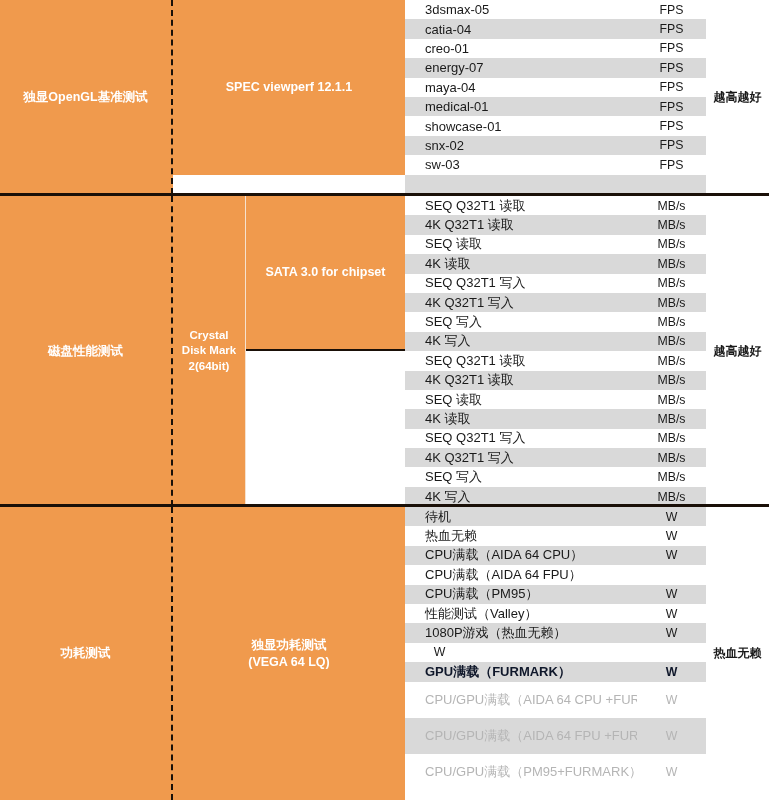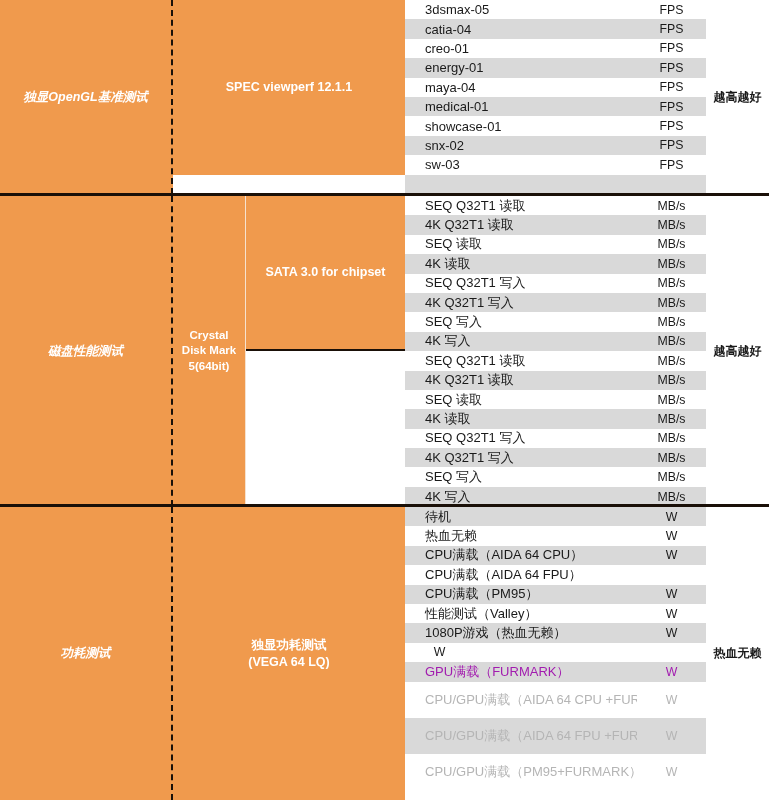--- a/index.html
+++ b/index.html
@@ -47,21 +47,21 @@
     font-weight: bold;
     font-size: 12.5px;
     display: flex;
     align-items: center;
     justify-content: center;
     text-align: center;
     box-sizing: border-box;
     line-height: 1.35;
     flex: none;
   }
-  .cat-main   { width: 173px; font-style: italic; }
+  .cat-main   { width: 173px; }
   .cat-sub    { width: 232px; }
   .cat-sub-narrow { width: 73px; font-size: 11.5px; }
   .cat-sub2   { width: 159px; }
 
   
   .dashed-right {
     border-right: 2px dashed #1a1008;
   }
   .thin-right {
     border-right: 1px solid #f6e2cf;
@@ -107,21 +107,21 @@
     height: 100%;
     display: flex;
     align-items: center;
     justify-content: center;
   }
 
   .zebra-gray  .cell-name, .zebra-gray  .cell-unit { background: #D9D9D9; }
   .zebra-white .cell-name, .zebra-white .cell-unit { background: #ffffff; }
 
   .row.muted .cell-name, .row.muted .cell-unit { color: #b5b5b5; }
-  .row.strong .cell-name, .row.strong .cell-unit { font-weight: normal; color: #a21caf; }
+  .row.strong .cell-name, .row.strong .cell-unit { font-weight: bold; color: #0f172a; }
 
   
   .verdict {
     flex: none;
     width: 63px;
     background: #ffffff;
     color: #1a1a1a;
     font-size: 12px;
     font-weight: bold;
     display: flex;
@@ -159,21 +159,21 @@
       </div>
       <div class="row zebra-gray">
         <div class="cell-name">catia-04</div>
         <div class="cell-unit">FPS</div>
       </div>
       <div class="row zebra-white">
         <div class="cell-name">creo-01</div>
         <div class="cell-unit">FPS</div>
       </div>
       <div class="row zebra-gray">
-        <div class="cell-name">energy-01</div>
+        <div class="cell-name">energy-07</div>
         <div class="cell-unit">FPS</div>
       </div>
       <div class="row zebra-white">
         <div class="cell-name">maya-04</div>
         <div class="cell-unit">FPS</div>
       </div>
       <div class="row zebra-gray">
         <div class="cell-name">medical-01</div>
         <div class="cell-unit">FPS</div>
       </div>
@@ -197,21 +197,21 @@
 
     <div class="verdict">越高越好</div>
   </div>
 
   <div class="sep" style="top:193px;"></div>
 
   <div class="section" style="top:196px; height:310px;">
 
     <div class="cat cat-main dashed-right">磁盘性能测试</div>
 
-    <div class="cat cat-sub-narrow thin-right" style="padding:0 4px;">Crystal Disk Mark 5(64bit)</div>
+    <div class="cat cat-sub-narrow thin-right" style="padding:0 4px;">Crystal Disk Mark 2(64bit)</div>
 
     <div class="colstack" style="width:159px;">
       <div class="cat cat-sub2" style="height:155px; border-bottom:2px solid #1a1008;">SATA 3.0 for chipset</div>
       <div class="cat cat-sub2" style="height:155px;">PCI-E 3.0 for CPU</div>
     </div>
 
     <div class="rows">
       <div class="row zebra-white">
         <div class="cell-name">SEQ Q32T1 读取</div>
         <div class="cell-unit">MB/s</div>

